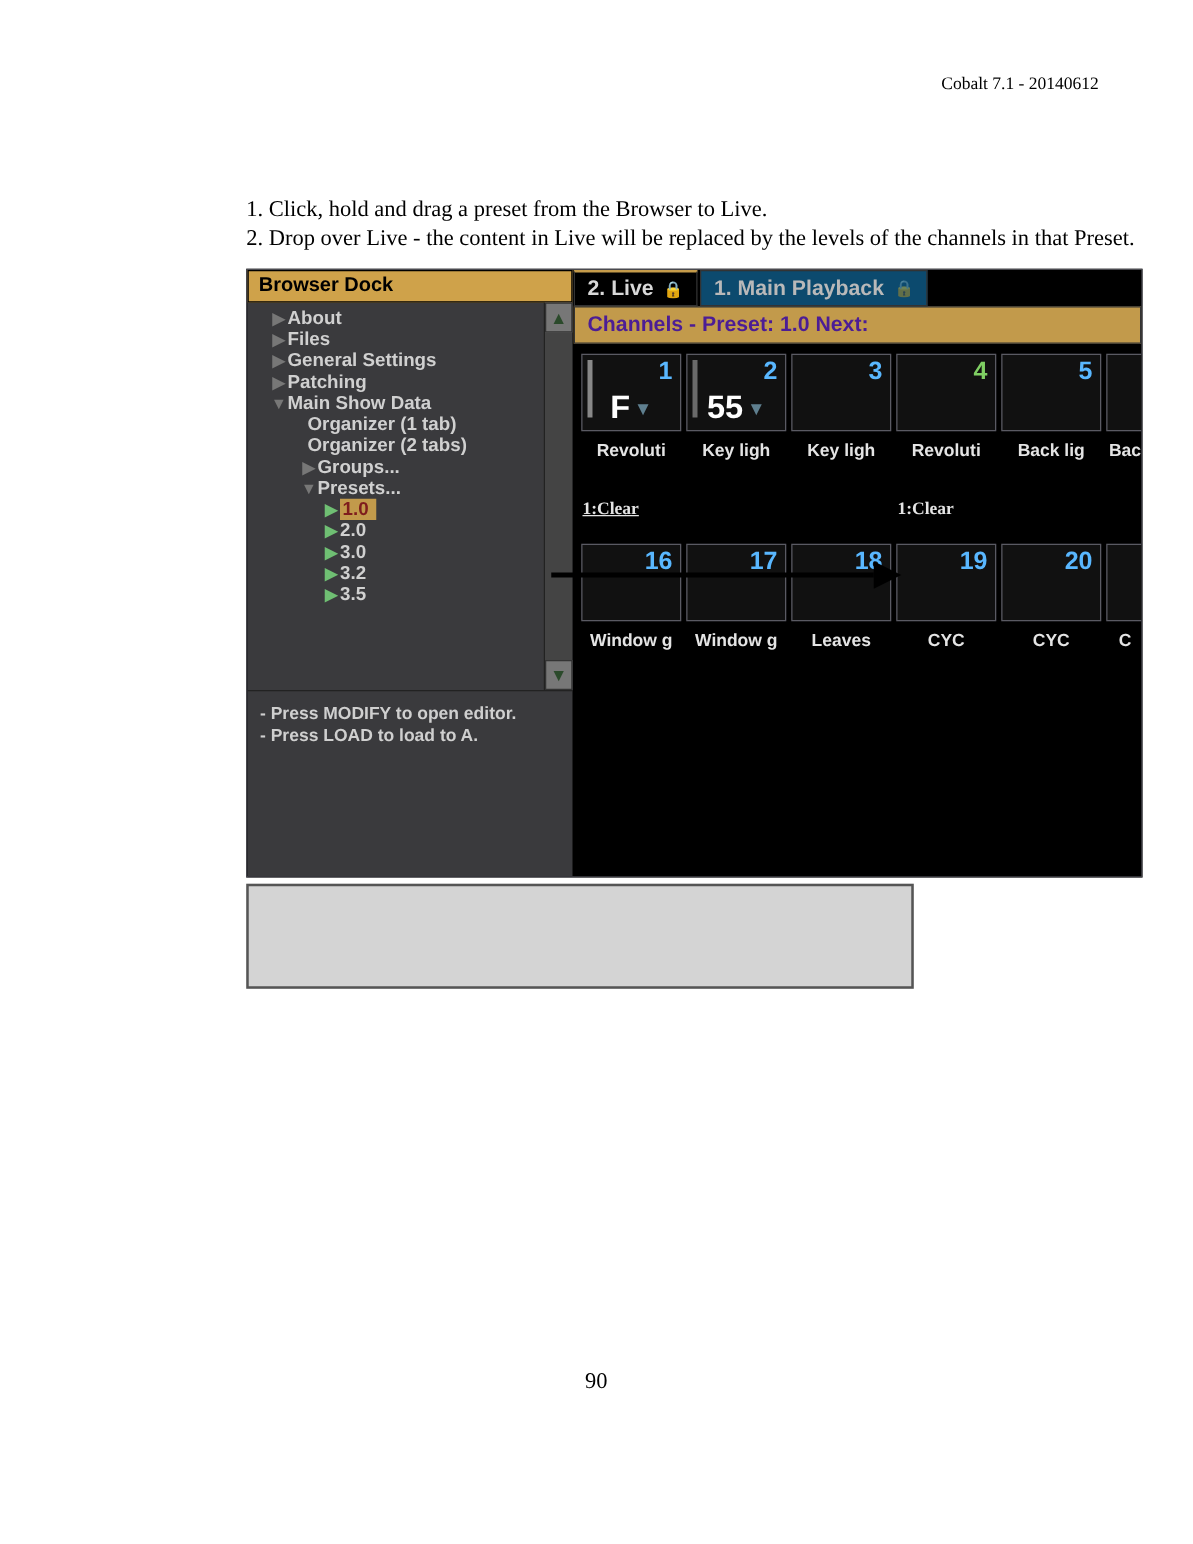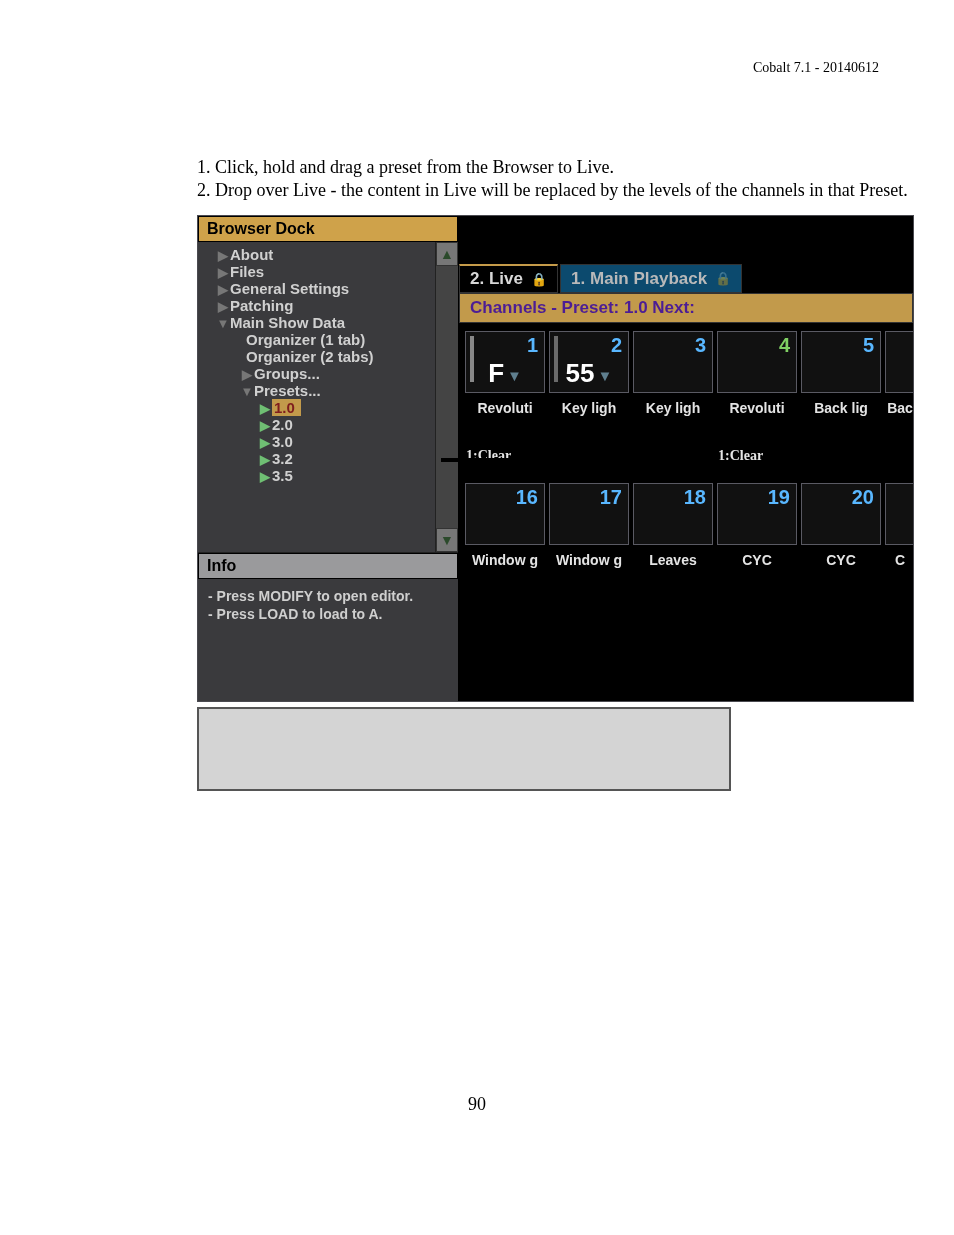--- a/index.html
+++ b/index.html
@@ -135,21 +135,20 @@
     left:261px;top:0;
     right:0;
     height:485px;
     background:#000;
   }
   .tabs{
     display:flex;
     gap:2px;
     padding:0;
     background:#000;
-    margin-top:48px;
   }
   .tab{
     padding:3px 10px;
     font-size:17px;
     font-weight:bold;
     border:1px solid #333;
     display:flex;
     align-items:center;
     gap:8px;
   }
@@ -277,21 +276,20 @@
           <div class="tree-row" style="padding-left:60px;"><span class="tri green">▶</span><span class="lbl">3.0</span></div>
           <div class="tree-row" style="padding-left:60px;"><span class="tri green">▶</span><span class="lbl">3.2</span></div>
           <div class="tree-row" style="padding-left:60px;"><span class="tri green">▶</span><span class="lbl">3.5</span></div>
         </div>
         <div class="scrollbar">
           <div class="scroll-btn scroll-up">▲</div>
           <div class="scroll-btn scroll-dn">▼</div>
         </div>
       </div>
 
-      <div class="info-title">Info</div>
       <div class="info-body">
         <div>- Press MODIFY to open editor.</div>
         <div>- Press LOAD to load to A.</div>
       </div>
     </div>
 
     <div class="right">
       <div class="tabs">
         <div class="tab active">
           <span>2. Live</span>

